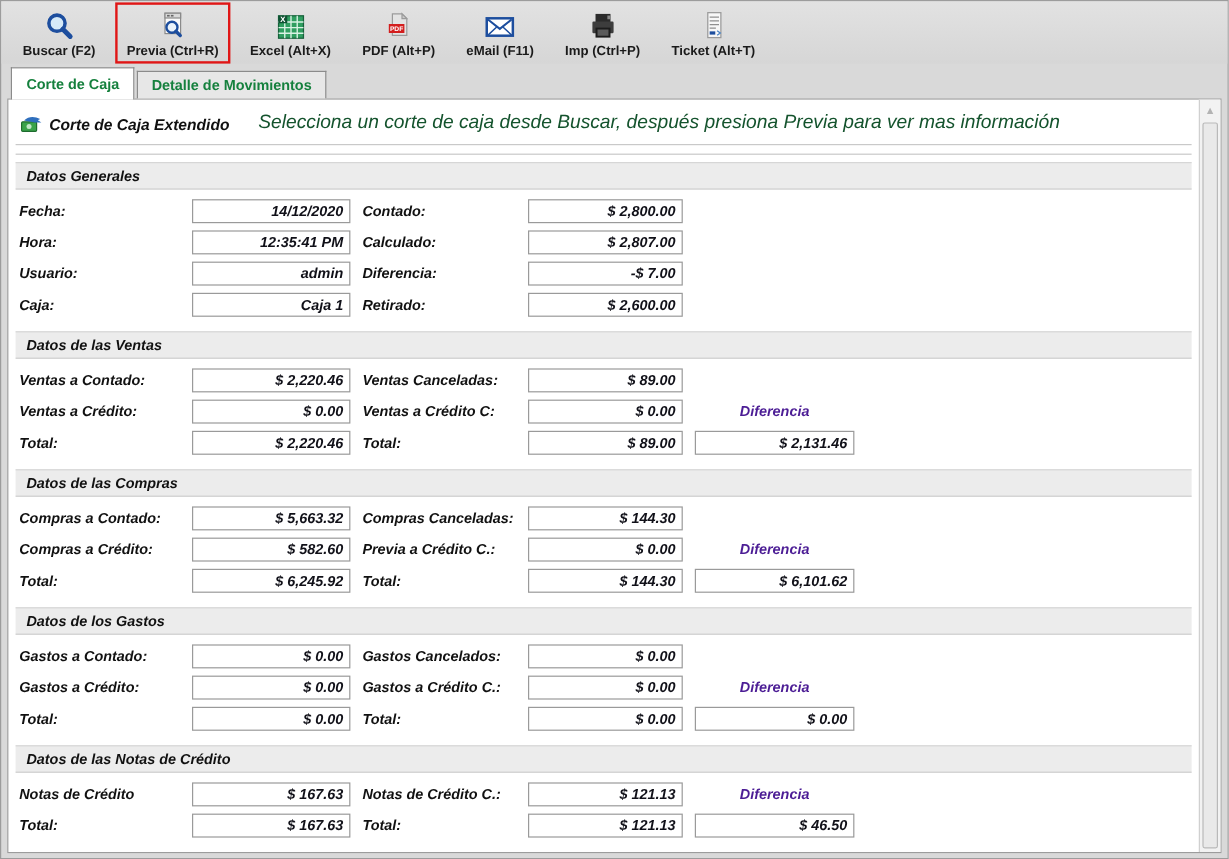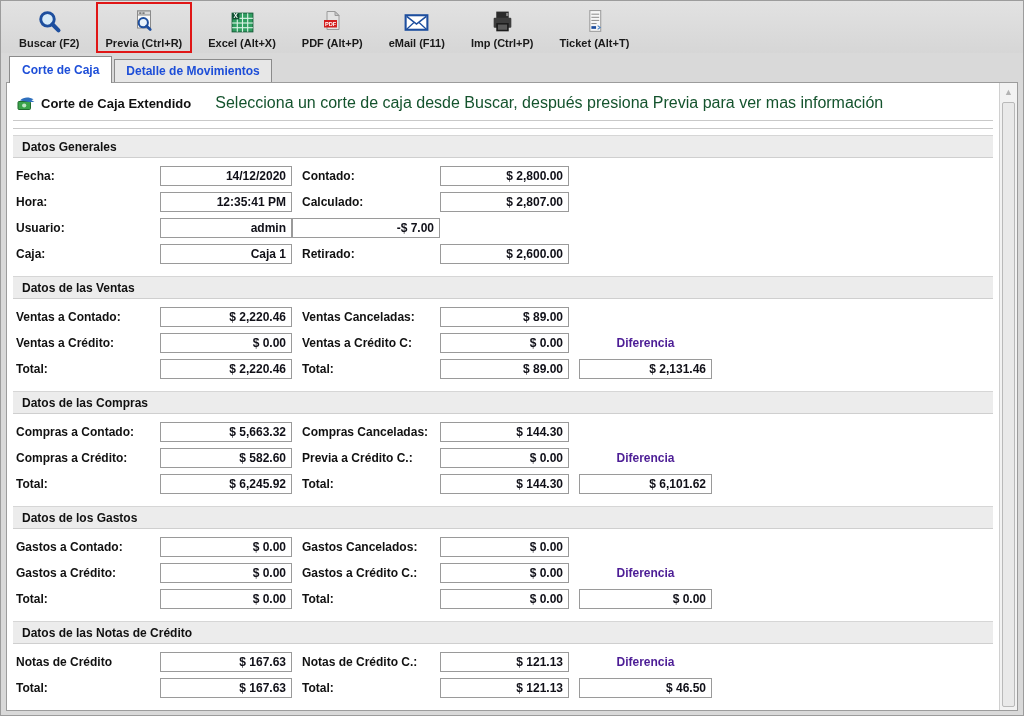--- a/index.html
+++ b/index.html
@@ -20,33 +20,33 @@
     background:transparent;cursor:default;
   }
   .tb-btn .tb-icon{height:28px;display:flex;align-items:center;justify-content:center;}
   .tb-btn .tb-label{font-size:11px;font-weight:bold;color:#1a1a1a;white-space:nowrap;margin-top:1px;}
   .tb-btn.highlighted{border:2px solid #e01616;}
   
   .tabstrip{
     position:relative;height:29px;padding-left:8px;display:flex;align-items:flex-end;z-index:3;
   }
   .tab{
-    font-size:12px;font-weight:bold;color:#1d4ed8;white-space:nowrap;
+    font-size:12px;font-weight:bold;color:#15803d;white-space:nowrap;
     border:1px solid #8b8b8b;border-bottom:none;background:#e7e7e7;
     padding:4px 11px 4px 11px;margin-right:2px;position:relative;
   }
   .tab.active{
     background:#ffffff;padding:6px 12px 6px 12px;margin-bottom:-1px;z-index:4;
   }
   
   .content{
     position:absolute;left:5px;right:5px;top:81px;bottom:4px;
     background:#ffffff;border:1px solid #9c9c9c;display:flex;z-index:2;
   }
-  .main{flex:1 1 auto;overflow:hidden;}
+  .main{flex:1 1 auto;overflow:hidden;font-style:italic;}
   
   .page-header{display:flex;align-items:center;padding:10px 0 0 10px;height:30px;}
   .page-header .ph-icon{margin-right:6px;display:flex;align-items:center;}
   .page-title{font-size:13px;font-weight:bold;color:#111;}
   .page-subtitle{font-size:16px;color:#14532d;margin-left:24px;}
   .sep{border-top:1px solid #c9c9c9;margin:0 6px;}
   .sep.first{margin-top:7px;}
   .sep.second{margin-top:7px;}
   
   .section-bar{
@@ -223,20 +223,21 @@
             <div class="frow">
               <div class="flabel">Hora:</div>
               <div class="fbox">12:35:41 PM</div>
               <div class="flabel c3">Calculado:</div>
               <div class="fbox">$ 2,807.00</div>
               <div class="third-cell"></div>
             </div>
             <div class="frow">
               <div class="flabel">Usuario:</div>
               <div class="fbox">admin</div>
+              <div class="flabel c3">Diferencia:</div>
               <div class="fbox">-$ 7.00</div>
               <div class="third-cell"></div>
             </div>
             <div class="frow">
               <div class="flabel">Caja:</div>
               <div class="fbox">Caja 1</div>
               <div class="flabel c3">Retirado:</div>
               <div class="fbox">$ 2,600.00</div>
               <div class="third-cell"></div>
             </div>

